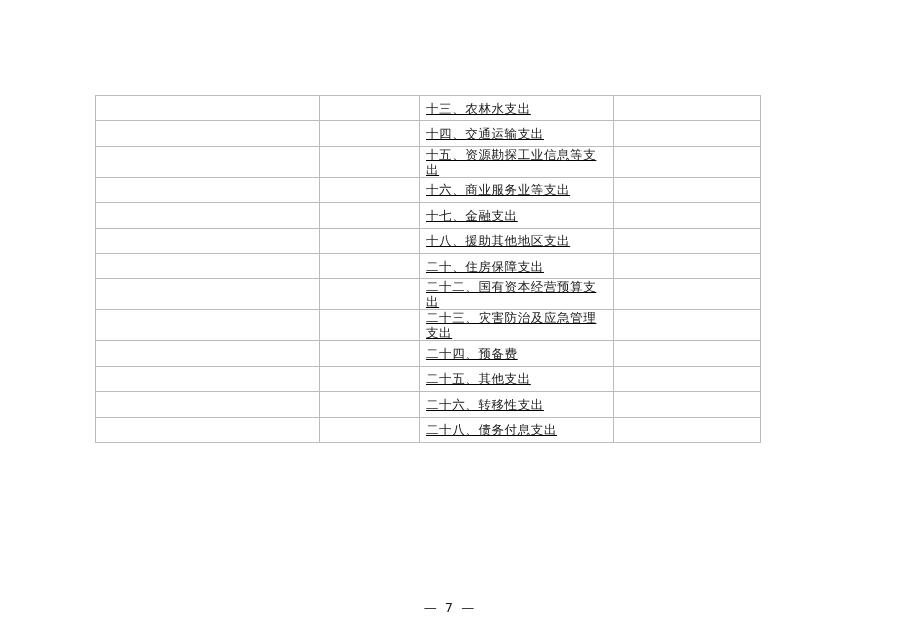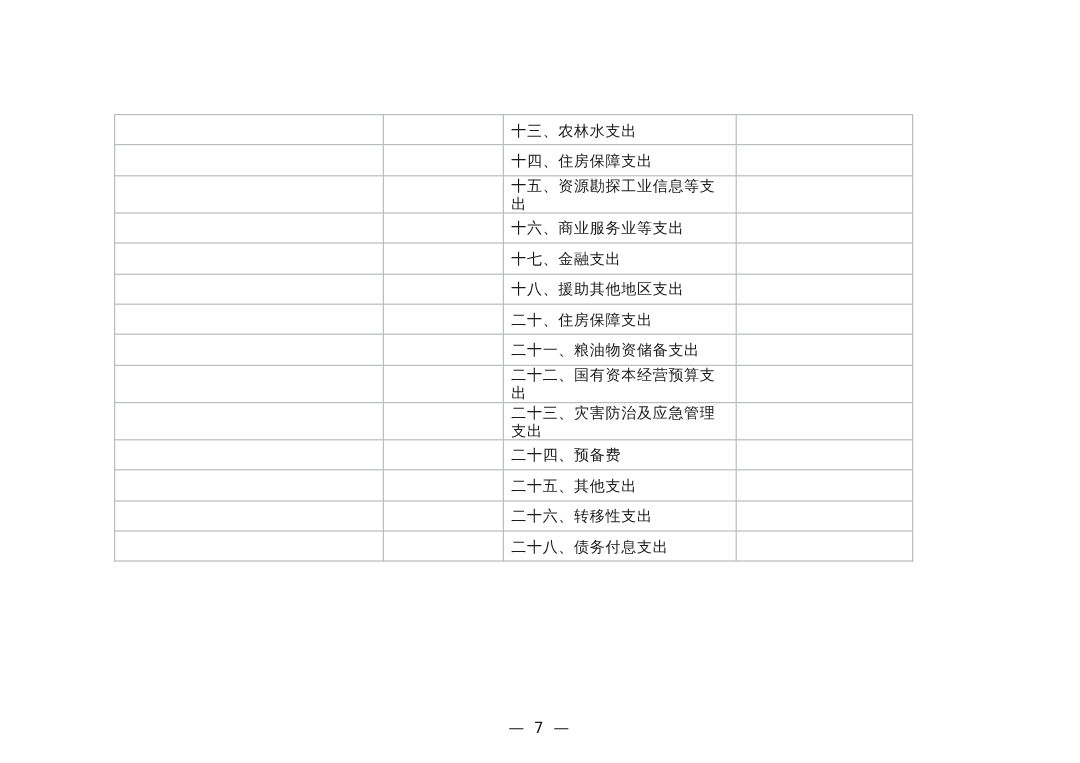--- a/index.html
+++ b/index.html
@@ -18,20 +18,21 @@
     position: relative;
     width: 900px;
     height: 636px;
     background: #ffffff;
   }
   .table-wrap {
     position: absolute;
     left: 95px;
     top: 95px;
     width: 665px;
+    text-decoration: underline;
   }
   table.budget {
     border-collapse: collapse;
     width: 665px;
     table-layout: fixed;
   }
   table.budget col.c1 { width: 224px; }
   table.budget col.c2 { width: 100px; }
   table.budget col.c3 { width: 194px; }
   table.budget col.c4 { width: 147px; }
@@ -77,21 +78,21 @@
       <tbody id="table-body">
           <tr>
             <td class="blank"></td>
             <td class="blank"></td>
             <td>十三、农林水支出</td>
             <td class="blank"></td>
           </tr>
           <tr>
             <td class="blank"></td>
             <td class="blank"></td>
-            <td>十四、住房保障支出</td>
+            <td>十四、交通运输支出</td>
             <td class="blank"></td>
           </tr>
           <tr>
             <td class="blank"></td>
             <td class="blank"></td>
             <td>十五、资源勘探工业信息等支出</td>
             <td class="blank"></td>
           </tr>
           <tr>
             <td class="blank"></td>
@@ -108,26 +109,20 @@
           <tr>
             <td class="blank"></td>
             <td class="blank"></td>
             <td>十八、援助其他地区支出</td>
             <td class="blank"></td>
           </tr>
           <tr>
             <td class="blank"></td>
             <td class="blank"></td>
             <td>二十、住房保障支出</td>
-            <td class="blank"></td>
-          </tr>
-          <tr>
-            <td class="blank"></td>
-            <td class="blank"></td>
-            <td>二十一、粮油物资储备支出</td>
             <td class="blank"></td>
           </tr>
           <tr>
             <td class="blank"></td>
             <td class="blank"></td>
             <td>二十二、国有资本经营预算支出</td>
             <td class="blank"></td>
           </tr>
           <tr>
             <td class="blank"></td>

